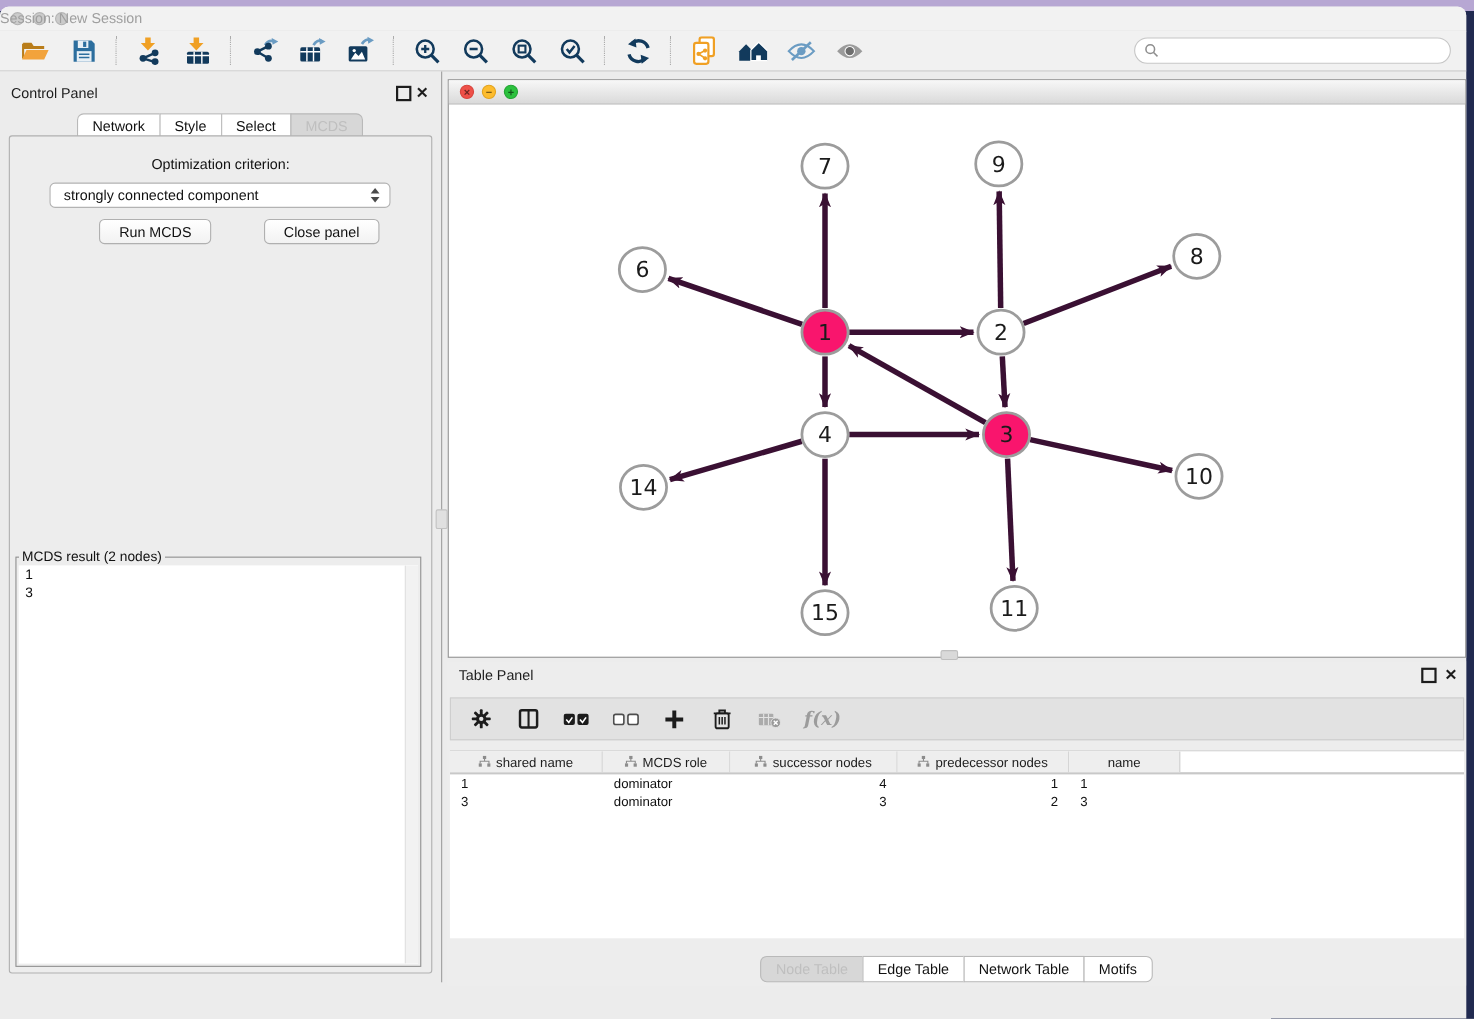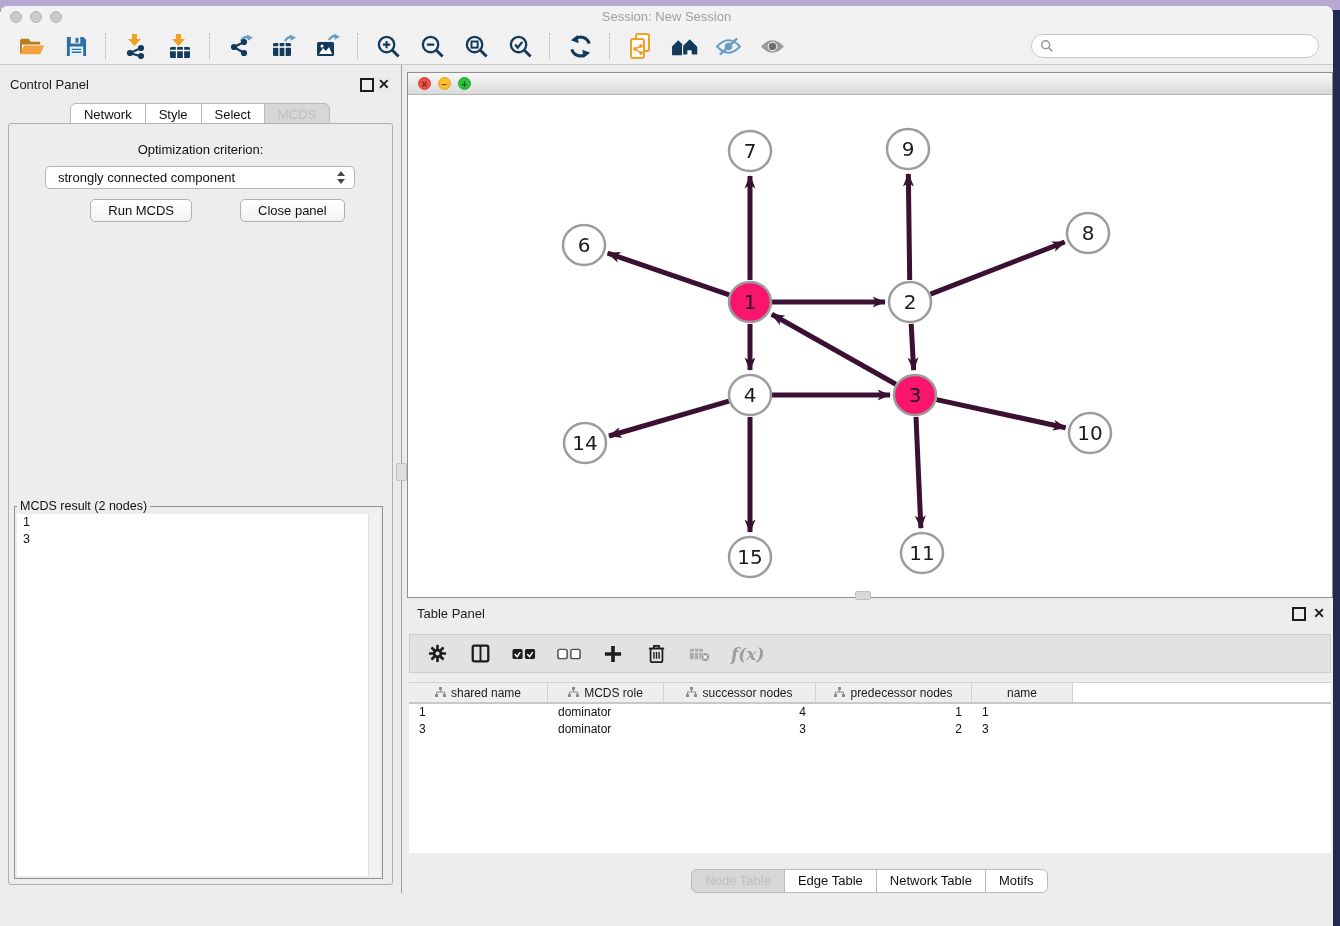--- a/index.html
+++ b/index.html
@@ -5,21 +5,21 @@
   html,body{width:1340px;height:926px;margin:0;overflow:hidden;background:#212a50;
     font-family:"Liberation Sans",sans-serif;-webkit-font-smoothing:antialiased;}
   .top-strip{position:absolute;left:0;top:0;width:1340px;height:10px;background:#b7a7d3;}
   .app{position:absolute;left:0;top:6px;width:1333px;height:920px;background:#ececec;
     border-radius:8px 8px 0 0;overflow:hidden;}
   
   .titlebar{position:absolute;left:0;top:0;width:100%;height:22px;background:#f2f2f2;
     border-bottom:1px solid #d6d6d6;}
   .tl{position:absolute;top:5px;width:12px;height:12px;border-radius:50%;
     background:#cbcbcb;border:1px solid #b4b4b4;box-sizing:border-box;}
-  .title-text{position:absolute;left:0;right:0;top:3px;text-align:center;font-size:13px;color:#9f9f9f;}
+  .title-text{position:absolute;left:0;right:0;top:3px;text-align:left;font-size:13px;color:#9f9f9f;}
   
   .toolbar{position:absolute;left:0;top:22px;width:100%;height:37px;background:#f1f1f1;
     border-bottom:1px solid #c9c9c9;display:flex;align-items:center;padding:0 10px;box-sizing:border-box;}
   .tbtn{background:none;border:none;padding:0;margin:0 8px;width:28px;height:28px;
     display:flex;align-items:center;justify-content:center;cursor:default;}
   .tsep{width:1px;height:26px;border-left:1px dotted #ababab;margin:0 7px;}
   .search{margin-left:auto;width:288px;height:24px;background:#fff;border:1px solid #c6c6c6;
     border-radius:12px;display:flex;align-items:center;padding-left:8px;box-sizing:border-box;margin-right:4px;}
   .search input{border:none;outline:none;flex:1;font-size:13px;background:transparent;margin-left:5px;}
   

